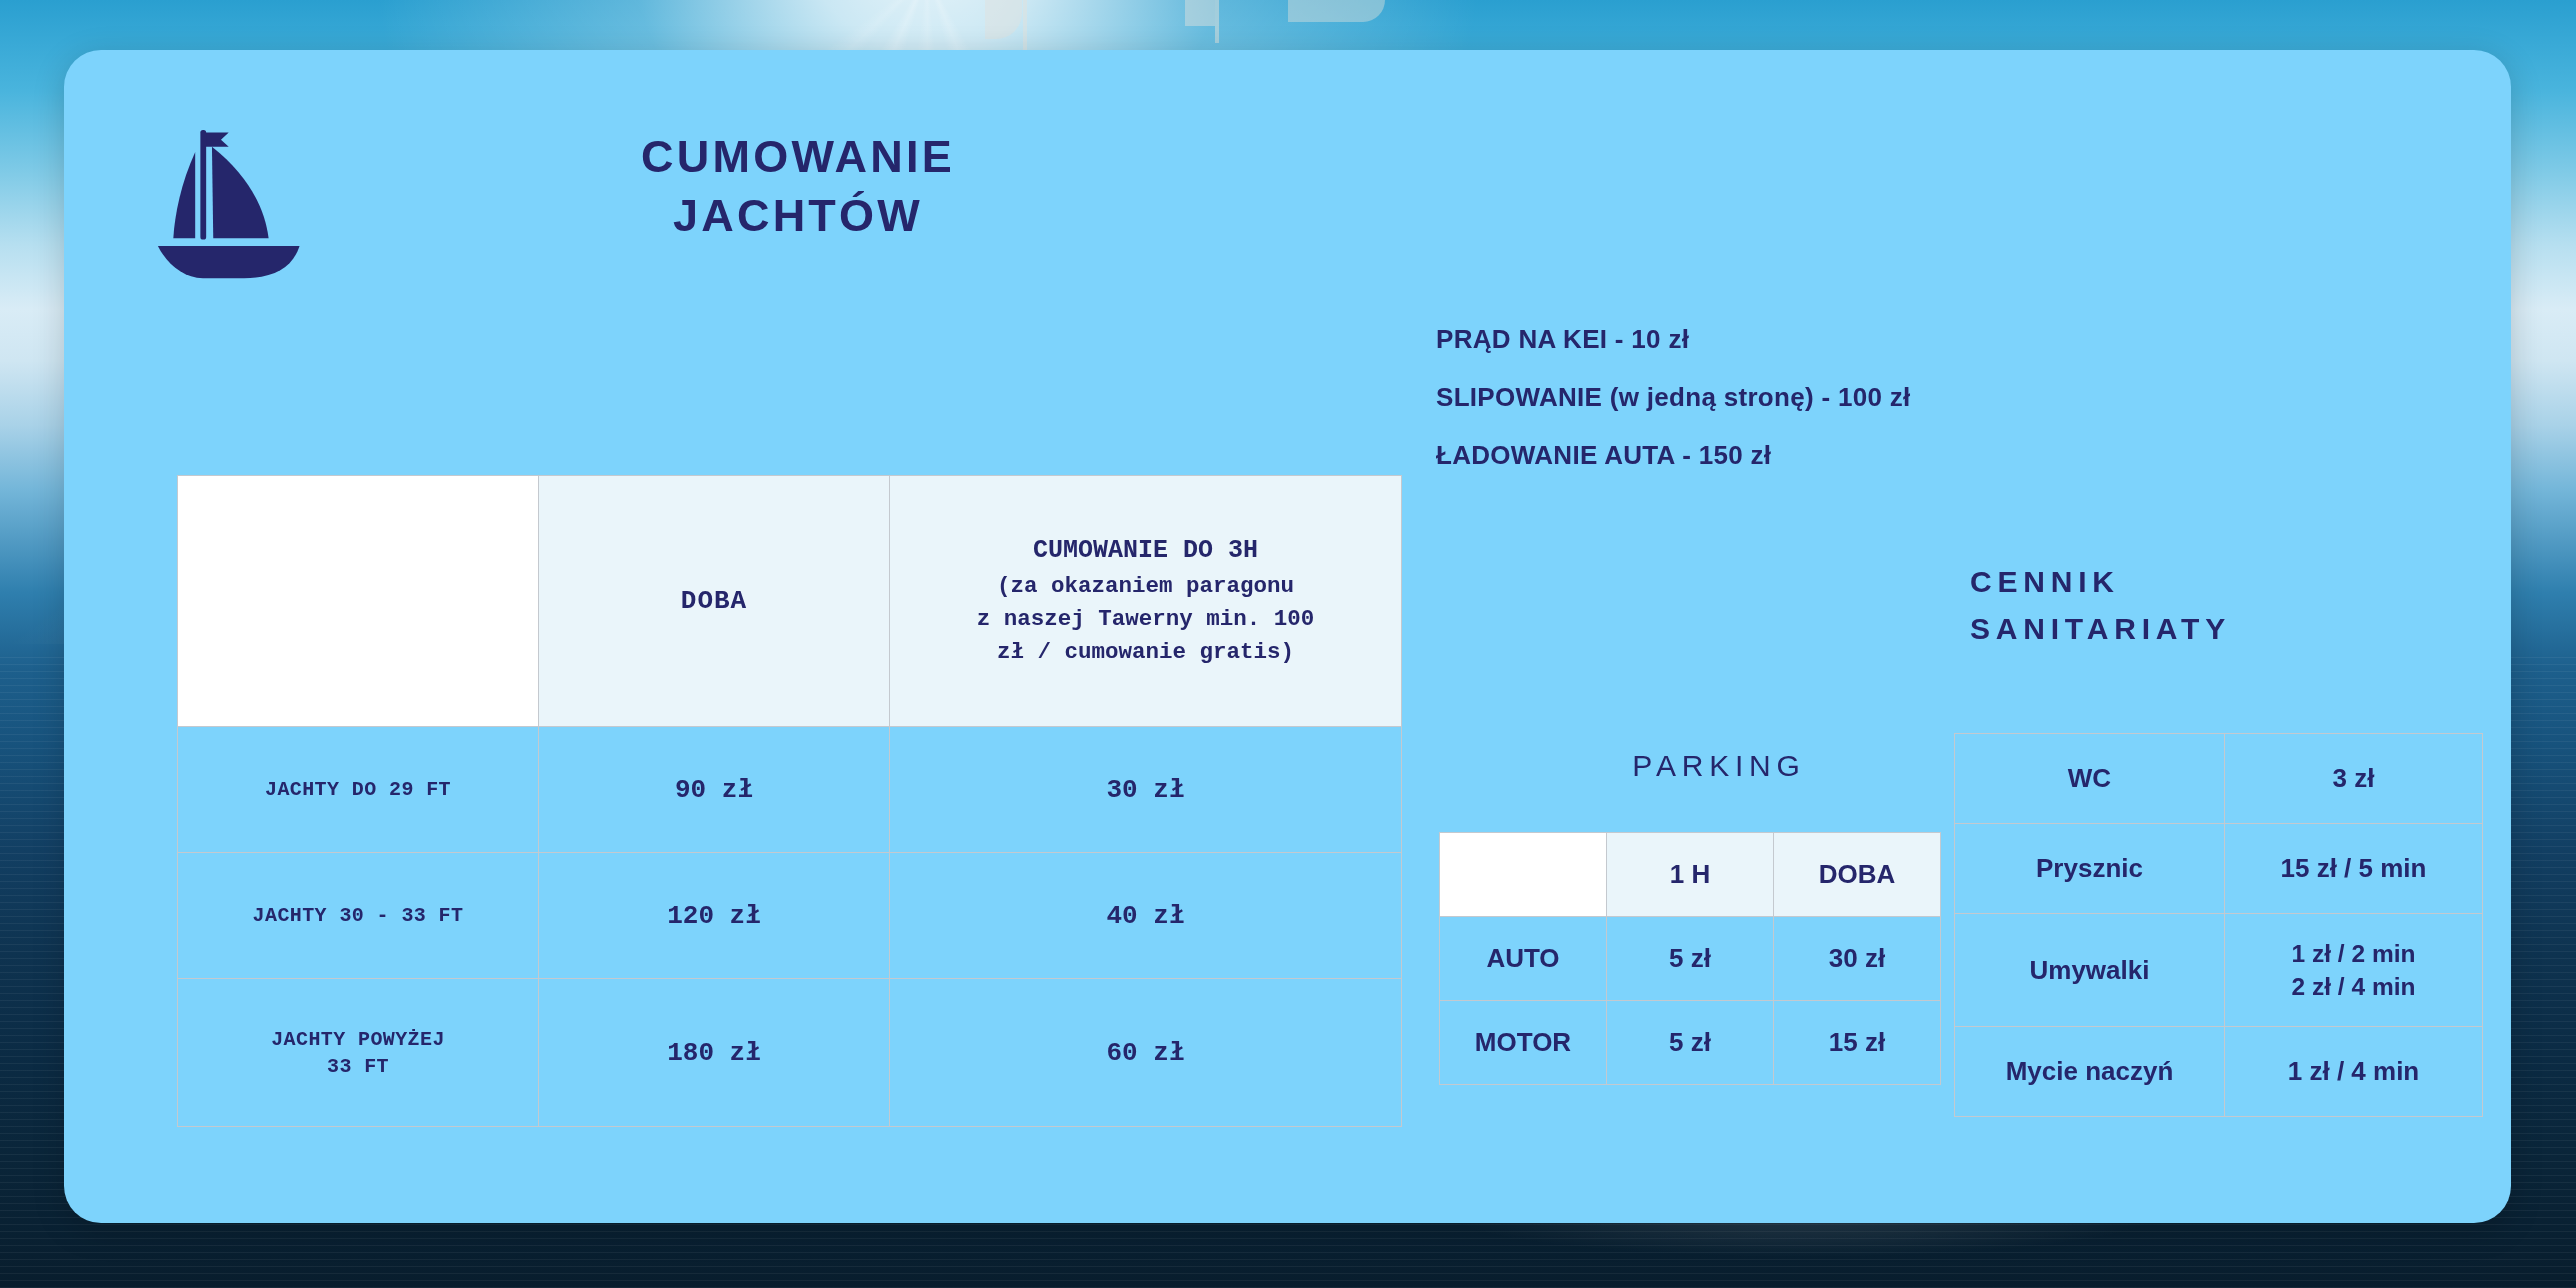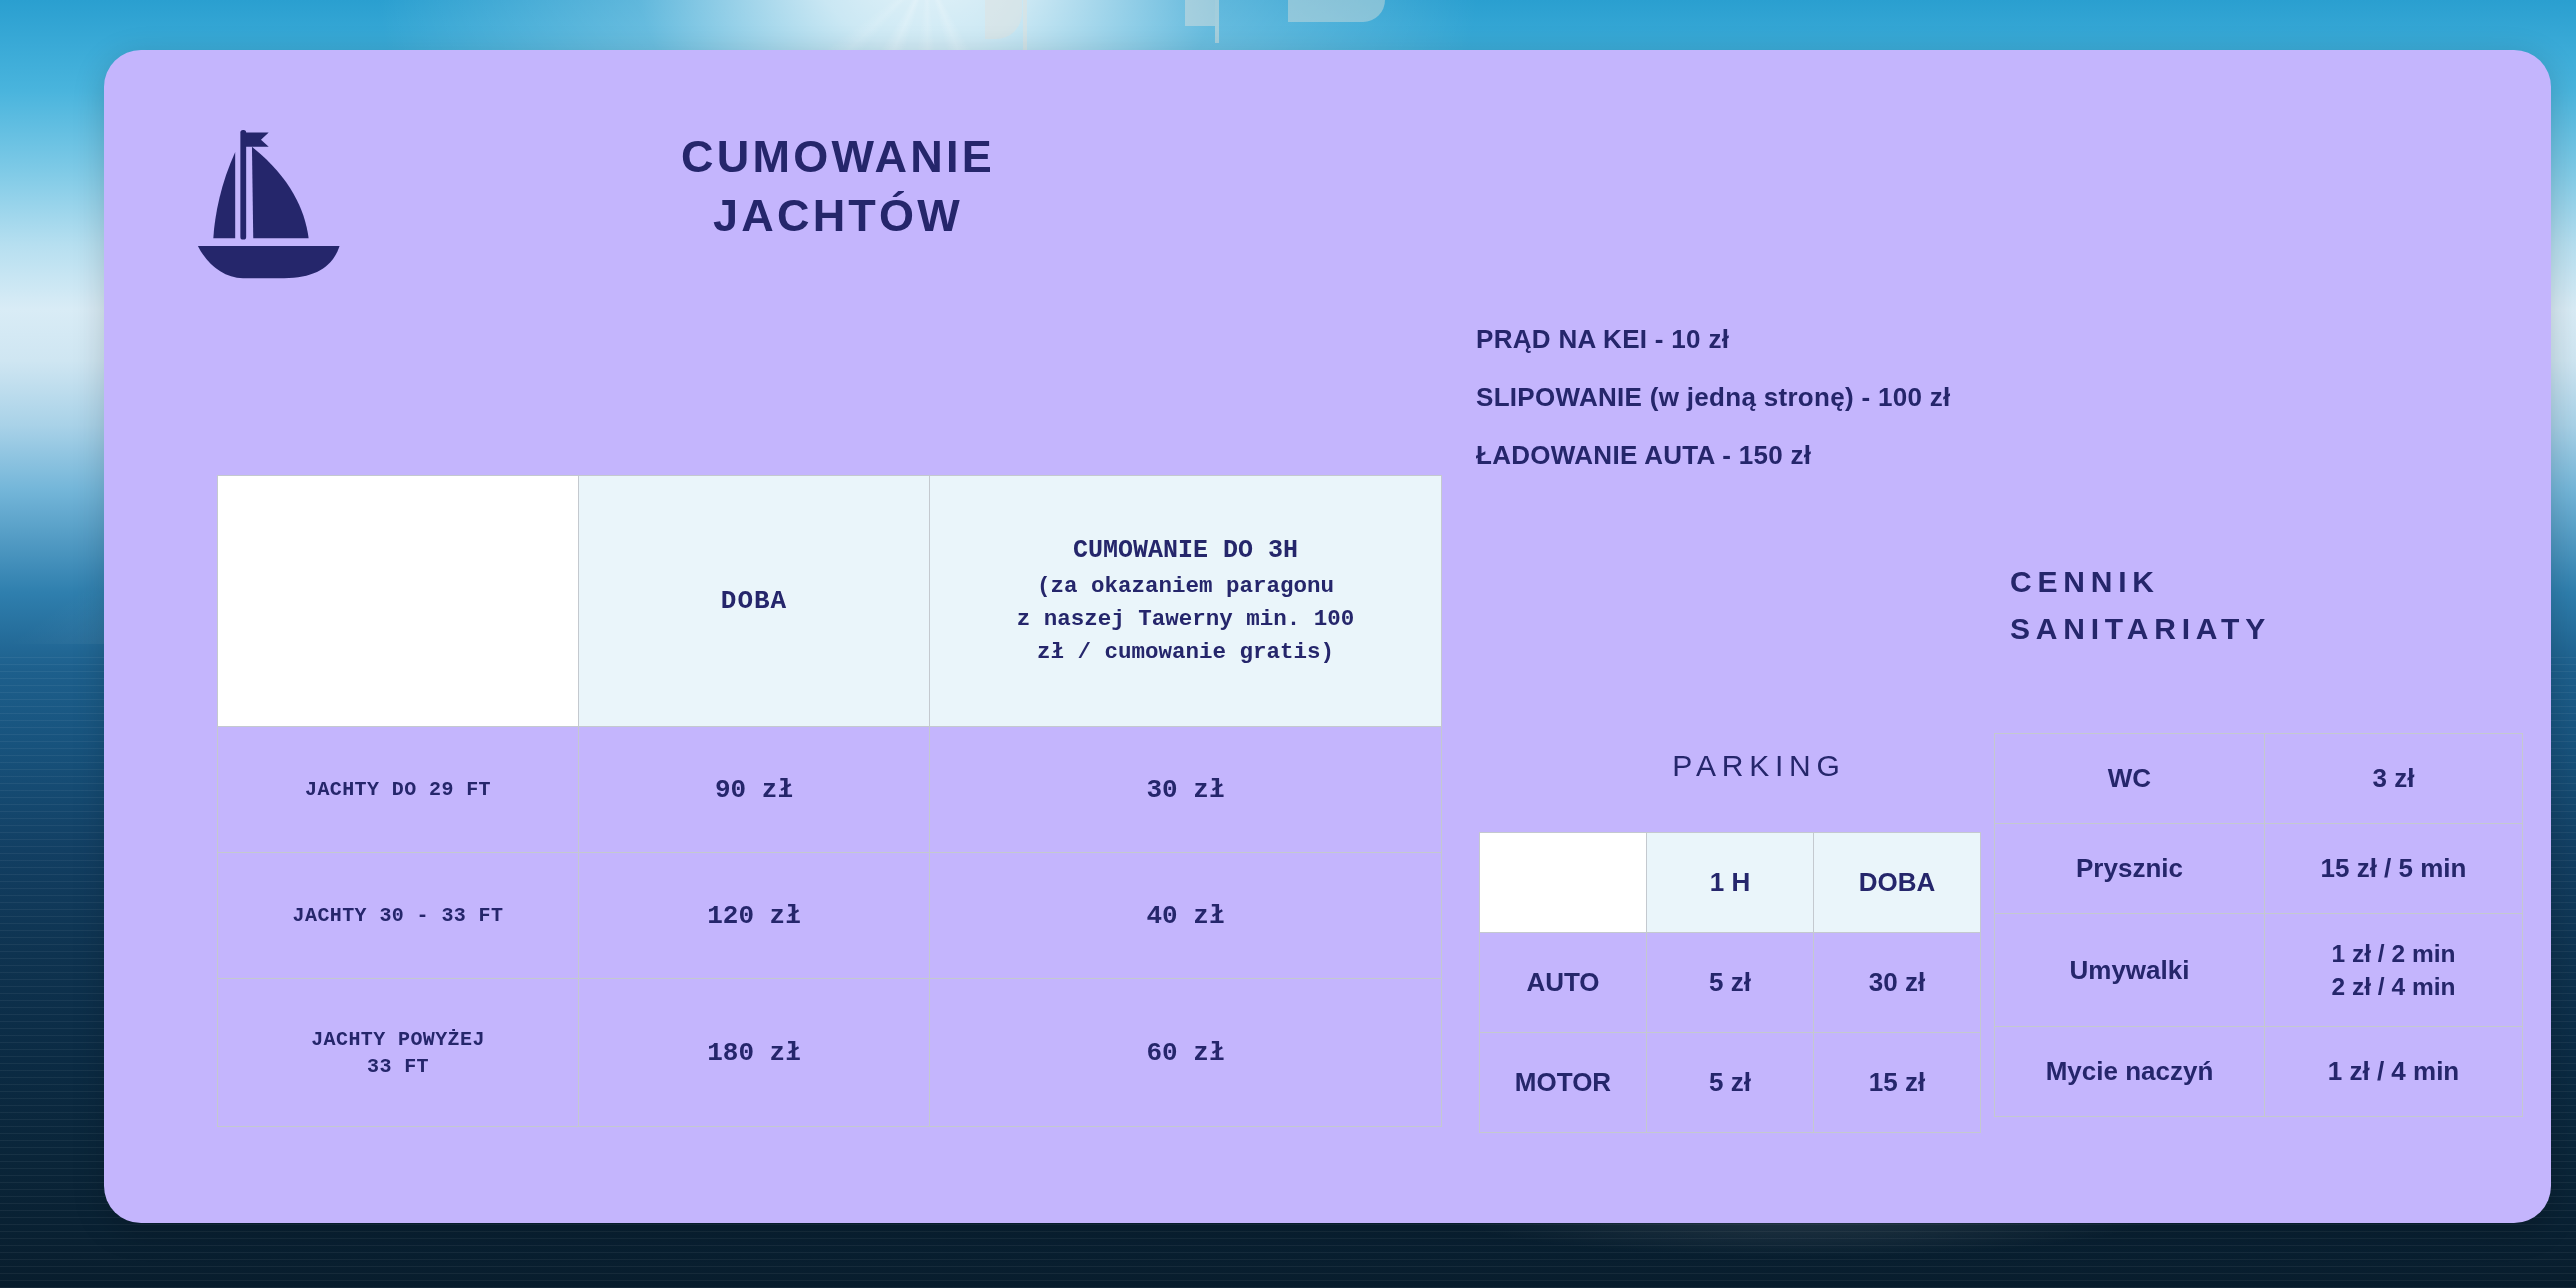--- a/index.html
+++ b/index.html
@@ -81,25 +81,24 @@
     pointer-events: none;
   }
 
   
   #card {
     position: absolute;
     left: 64px;
     top: 50px;
     width: 2447px;
     height: 1173px;
-    background: #c4b5fd;
+    background: #7dd3fc;
     border-radius: 37px;
     box-shadow: 0 7.7px 32px rgba(0,0,0,0.18);
     overflow: hidden;
-    margin-left: 40px;
   }
 
   
   #logo {
     position: absolute;
     left: 77px;
     top: 71px;
     width: 187px;
     height: 161px;
   }
@@ -214,21 +213,21 @@
     border-collapse: collapse;
     table-layout: fixed;
   }
   #parking-table td {
     border: 1.3px solid #c4c9cf;
     color: #25266b;
     text-align: center;
     vertical-align: middle;
     font-weight: 800;
     font-size: 26px;
-    height: 100px;
+    height: 84px;
     padding: 3.9px 5.2px;
   }
   #parking-table .pcol-label { width: 167px; }
   #parking-table .pcol-1h { width: 167px; }
   #parking-table .pcol-doba { width: 167px; }
   #parking-table .phdr { background: #eaf5fa; }
   #parking-table .pblank { background: #ffffff; }
 
   
   #sanit-table {

